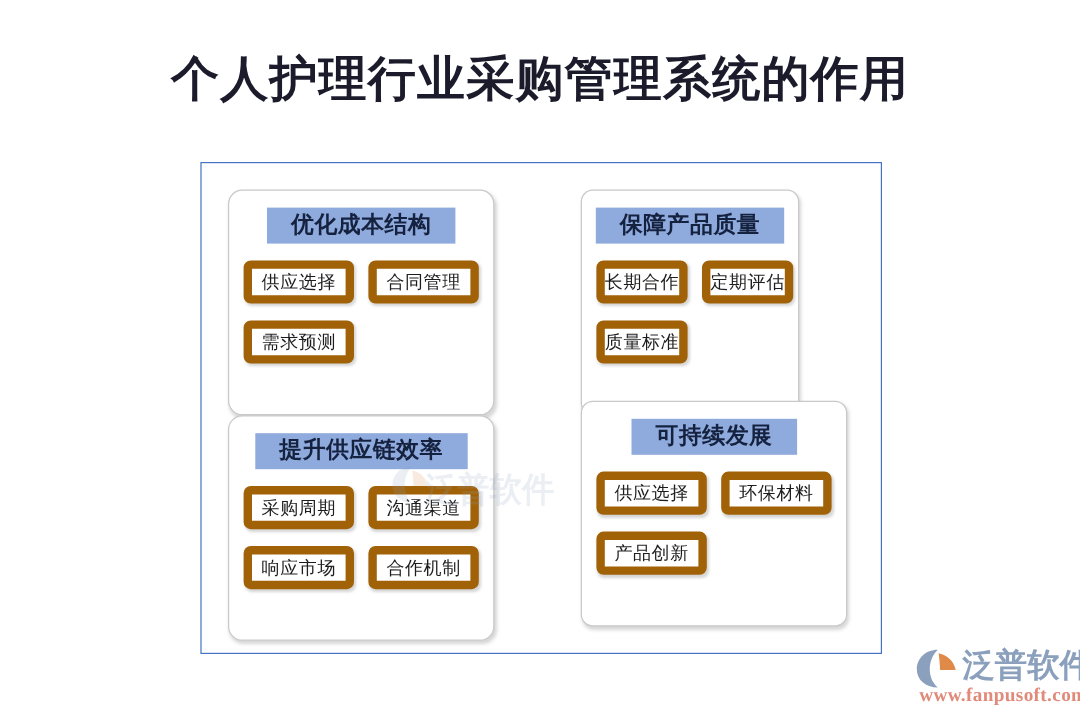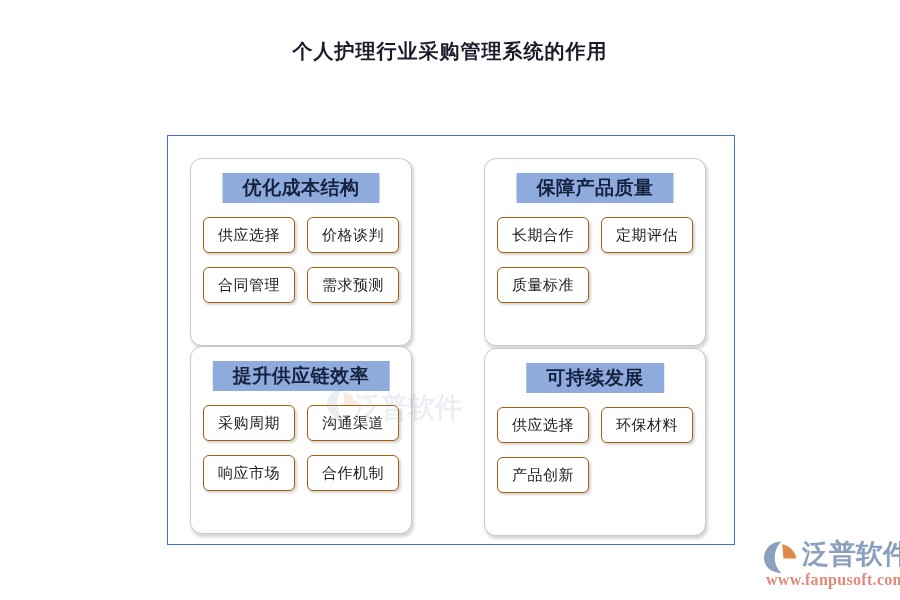--- a/index.html
+++ b/index.html
@@ -24,21 +24,21 @@
   }
 
   
   #page-title {
     position: absolute;
     left: 0;
     top: 38px;
     width: 900px;
     text-align: center;
     font-family: "Liberation Serif", "DejaVu Serif", serif;
-    font-size: 20px;
+    font-size: 40px;
     font-weight: 700;
     letter-spacing: 1px;
     color: #1b1b2b;
     white-space: nowrap;
   }
 
   
   #diagram-frame {
     position: absolute;
     left: 167px;
@@ -54,23 +54,23 @@
   .card {
     position: absolute;
     box-sizing: border-box;
     background: #ffffff;
     border: 1px solid #c9c9c9;
     border-radius: 12px;
     box-shadow: 1.5px 2.5px 3px rgba(120,120,120,0.30);
     padding: 0;
   }
   .card-0 { left: 22px;  top: 22px;  width: 222px; height: 188px; }
-  .card-1 { left: 316px; top: 22px;  width: 222px; height: 188px; }
+  .card-1 { left: 316px; top: 22px;  width: 182px; height: 188px; border-radius: 10px; }
   .card-2 { left: 22px;  top: 210px; width: 222px; height: 188px; }
-  .card-3 { left: 316px; top: 212px; width: 222px; height: 188px; }
+  .card-3 { left: 316px; top: 198px; width: 222px; height: 188px; border-radius: 10px; }
 
   .card-header {
     position: absolute;
     left: 50%;
     transform: translateX(-50%);
     top: 14px;
     background: #8faadc;
     color: #15223f;
     font-family: "Liberation Serif", "DejaVu Serif", serif;
     font-weight: 700;
@@ -91,21 +91,21 @@
     display: grid;
     grid-template-columns: 1fr 1fr;
     grid-template-rows: 36px 36px;
     column-gap: 12px;
     row-gap: 14px;
   }
 
   .item-box {
     box-sizing: border-box;
     background: #ffffff;
-    border: 1px solid #a16207;
+    border: 7px solid #a16207;
     border-radius: 6px;
     box-shadow: 1.2px 2px 2.4px rgba(125,125,125,0.32);
     display: flex;
     align-items: center;
     justify-content: center;
     font-family: "Liberation Sans", "DejaVu Sans", sans-serif;
     font-size: 15px;
     color: #1d1d1d;
     white-space: nowrap;
     letter-spacing: 0.5px;
@@ -178,21 +178,20 @@
 <div id="canvas">
 
   <div id="page-title">个人护理行业采购管理系统的作用</div>
 
   <div id="diagram-frame">
 
     <div class="card card-0">
       <div class="card-header">优化成本结构</div>
       <div class="items-grid">
         <div class="item-box">供应选择</div>
-        <div class="item-box">价格谈判</div>
         <div class="item-box">合同管理</div>
         <div class="item-box">需求预测</div>
       </div>
     </div>
 
     <div class="card card-1">
       <div class="card-header">保障产品质量</div>
       <div class="items-grid">
         <div class="item-box">长期合作</div>
         <div class="item-box">定期评估</div>

